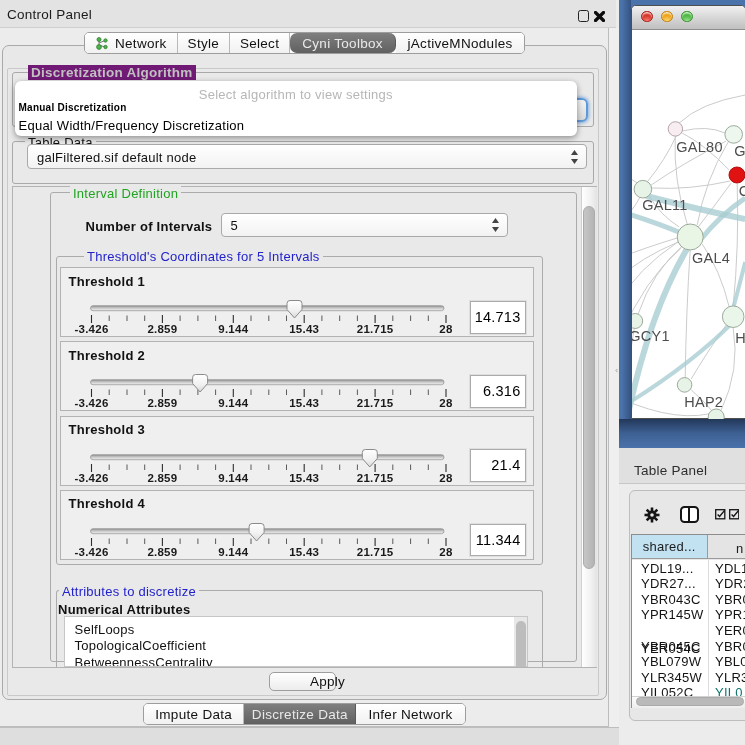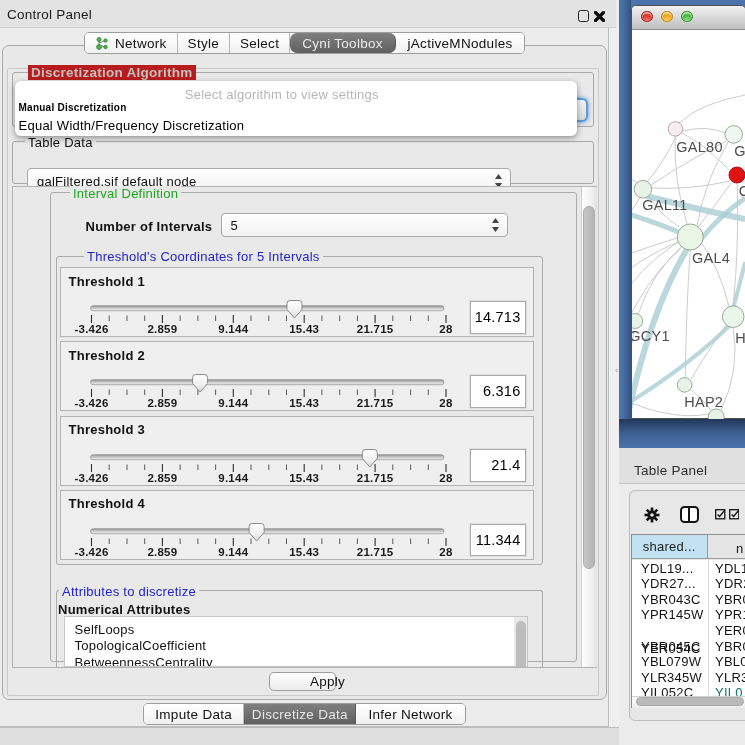--- a/index.html
+++ b/index.html
@@ -40,25 +40,25 @@
           <circle cx="4" cy="11" r="2.4" fill="#4db34d" stroke="#2e7d2e" stroke-width="0.8"></circle>
           <circle cx="10.5" cy="4.5" r="1.7" fill="#4db34d" stroke="#2e7d2e" stroke-width="0.8"></circle>
           <circle cx="10.5" cy="11" r="1.7" fill="#4db34d" stroke="#2e7d2e" stroke-width="0.8"></circle>
         </svg>Network</div>
  <div style="width:52.6px;">Style</div>
  <div style="width:60.2px;">Select</div>
  <div class="sel" style="width:106.4px;border-radius:7px;">Cyni Toolbox</div>
  <div style="width:128.4px;">jActiveMNodules</div>
 </div>
 <div class="grp" style="left:11.5px;top:71.5px;width:582px;height:55px;"></div>
-<div class="gtitle bold" style="left:28px;top:65px;color:#c0c0c0;background:#b91c1c;font-size:13.5px;">Discretization Algorithm</div>
+<div class="gtitle bold" style="left:28px;top:65px;color:#c0c0c0;background:#701a75;font-size:13.5px;">Discretization Algorithm</div>
 <div class="abs" style="left:570px;top:97.5px;width:18px;height:24px;border-radius:6px;background:linear-gradient(#f4f4f4,#d9d9d9);border:2.6px solid #5d9bd8;box-shadow:0 0 3px 1.5px rgba(90,150,220,0.55);box-sizing:border-box;"></div>
 <div class="grp" style="left:11.5px;top:140.5px;width:582.5px;height:43.5px;"></div>
 <div class="gtitle" style="left:25px;top:134.5px;color:#111;background:#e9e9e9;">Table Data</div>
-<div class="combo" style="left:27px;top:168px;width:484px;height:25px;">
+<div class="combo" style="left:27px;top:144px;width:560px;height:25px;">
       <div class="tx">galFiltered.sif default node</div>
       <svg class="updown" viewBox="0 0 9 14">
         <path d="M4.5,0 L8,5 L1,5 z" fill="#444"></path>
         <path d="M4.5,14 L8,9 L1,9 z" fill="#444"></path>
       </svg>
     </div>
 <div class="abs" style="left:11.5px;top:186px;width:585.5px;height:481.5px;background:#e9e9e9;border:1px solid #b3b3b3;box-sizing:border-box;"></div>
 <div class="abs" style="left:581px;top:187px;width:15.5px;height:479.5px;background:linear-gradient(90deg,#ffffff,#f1f1f1 60%,#e3e3e3);border-left:1px solid #d0d0d0;box-sizing:border-box;"></div>
 <div class="abs" style="left:583px;top:206px;width:11.5px;height:363px;border-radius:6px;background:linear-gradient(90deg,#c6c6c6,#b4b4b4);border:1px solid #ababab;box-sizing:border-box;"></div>
 <div class="grp" style="left:50px;top:192px;width:526.5px;height:470px;border-color:#ababab;"></div>
@@ -247,21 +247,21 @@
  <div class="sel" style="width:112.7px;">Discretize Data</div>
  <div style="width:109px;">Infer Network</div>
 </div>
 <div class="abs" style="left:0;top:726px;width:619px;height:1.5px;background:#bdbdbd;"></div>
 <div class="abs" style="left:0;top:727.5px;width:619px;height:17.5px;background:#dedede;"></div>
 <div class="abs" style="left:608px;top:28px;width:11px;height:699px;background:#efefef;border-left:1px solid #bdbdbd;box-sizing:border-box;"></div>
 <svg class="abs" style="left:615px;top:368px;" width="5" height="7" viewBox="0 0 8 10">
       <path d="M4,1 L1.5,3.5 L4,6" stroke="#777" stroke-width="1.1" fill="none"></path>
     </svg>
 <div class="abs" style="left:15px;top:80.5px;width:561.6px;height:55.5px;background:#fff;border-radius:6px;box-shadow:0 2px 6px rgba(0,0,0,0.4);z-index:20;"></div>
-<div class="abs" style="left:1px;top:86.5px;width:561.6px;text-align:center;font-size:13px;color:#b6b6b6;z-index:21;">Select algorithm to view settings</div>
+<div class="abs" style="left:15px;top:86.5px;width:561.6px;text-align:center;font-size:13px;color:#b6b6b6;z-index:21;">Select algorithm to view settings</div>
 <div class="abs bold" style="left:18.5px;top:102px;font-size:10px;color:#000;z-index:21;">Manual Discretization</div>
 <div class="abs" style="left:18.5px;top:117.5px;font-size:13px;color:#000;z-index:21;">Equal Width/Frequency Discretization</div>
 <div class="abs" style="left:619px;top:0;width:126px;height:448px;background:#4a72ab;"></div>
 <div class="abs" style="left:622px;top:0;width:9px;height:419px;background:linear-gradient(90deg,rgba(18,32,58,0) 0,rgba(18,32,58,0.38) 100%);"></div>
 <div class="abs" style="left:619px;top:419px;width:126px;height:29px;background:linear-gradient(rgba(10,20,40,0.62),rgba(20,35,65,0.22) 50%,rgba(30,50,85,0) 100%);"></div>
 <div class="abs" style="left:630.8px;top:5px;width:115px;height:414px;border:1.4px solid #4e4e4e;border-radius:5px 5px 0 0;box-sizing:border-box;overflow:hidden;background:#fff;">
       <div style="position:absolute;left:0;top:0;width:100%;height:22.5px;background:linear-gradient(#f1f1f1,#d0d0d0 65%,#c0c0c0);border-bottom:1px solid #8e8e8e;"></div>
     </div>
 <div class="abs" style="left:641.3px;top:11px;width:11.4px;height:11.4px;border-radius:50%;background:radial-gradient(circle at 50% 120%, #f87b70 15%, #d6352a 60%),#d6352a;border:1px solid #a8241e;box-sizing:border-box;box-shadow:inset 0 1.5px 1.5px rgba(255,255,255,0.75);"></div>
 <div class="abs" style="left:661.3px;top:11px;width:11.4px;height:11.4px;border-radius:50%;background:radial-gradient(circle at 50% 120%, #ffd873 15%, #eda41c 60%),#eda41c;border:1px solid #c08416;box-sizing:border-box;box-shadow:inset 0 1.5px 1.5px rgba(255,255,255,0.75);"></div>

